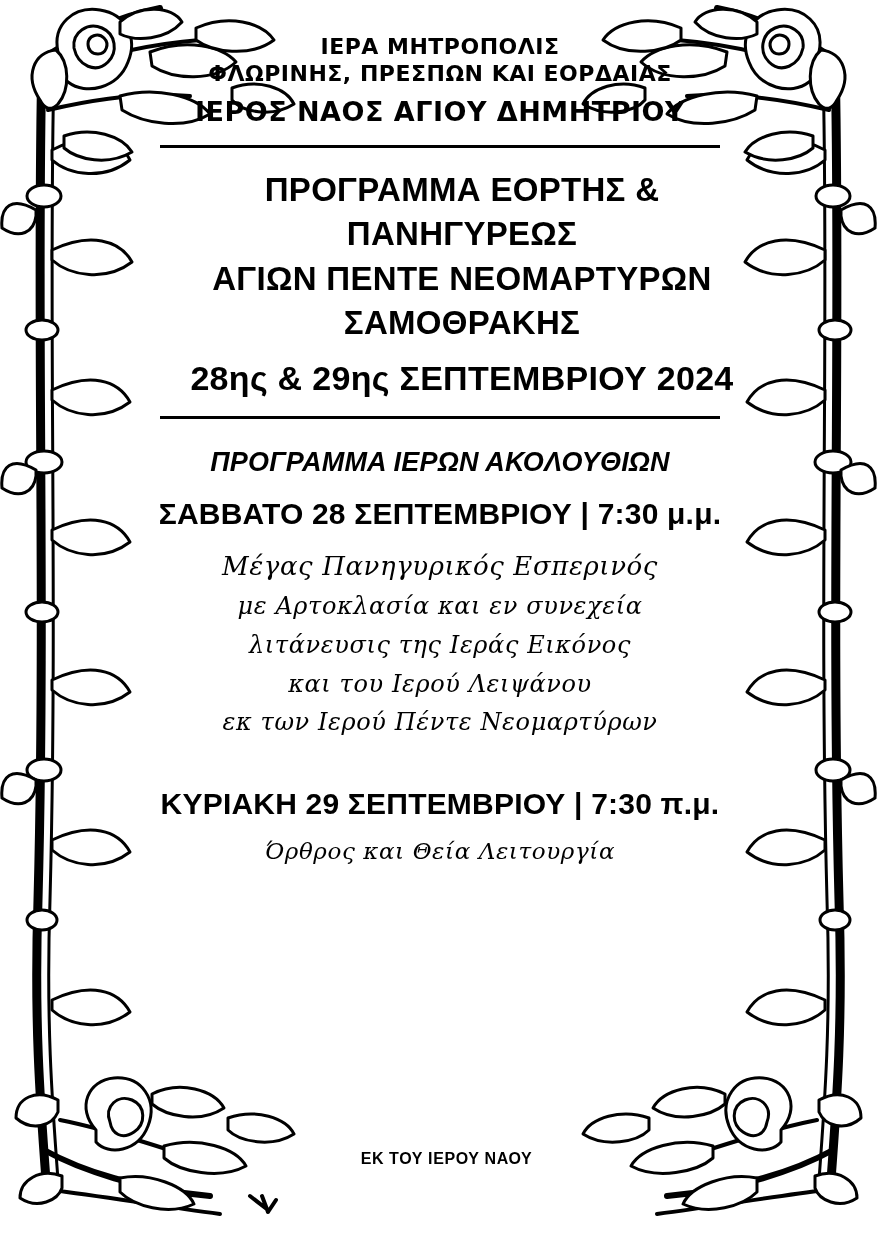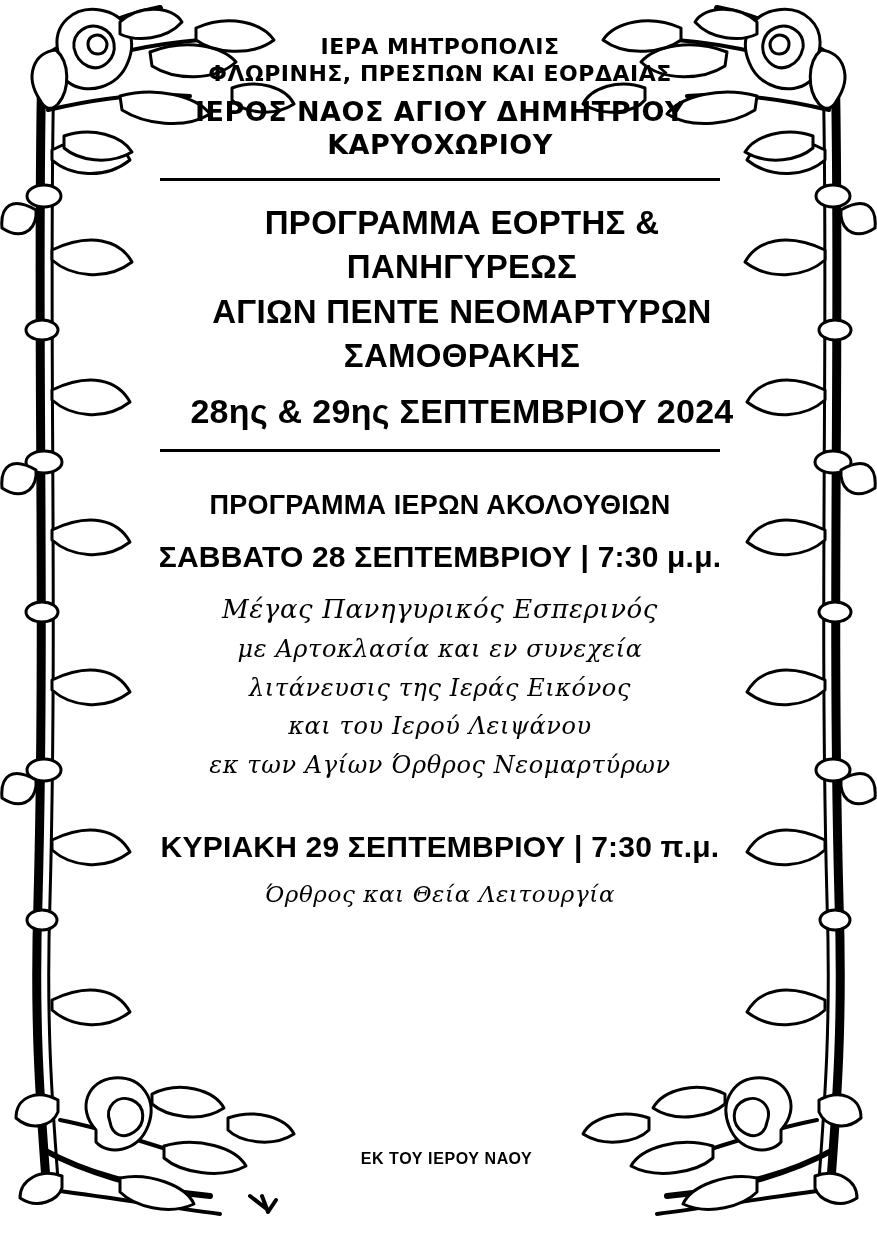--- a/index.html
+++ b/index.html
@@ -70,25 +70,26 @@
     font-size: 33px;
     line-height: 1.35;
     letter-spacing: 0.3px;
   }
   .title-line.date {
     margin-top: 10px;
     font-size: 34px;
   }
 
   .section-heading {
-    margin-top: 38px;
+    margin-top: 28px;
     font-family: "Liberation Sans", sans-serif;
     font-weight: bold;
     font-size: 27px;
     letter-spacing: 0.2px;
+    font-style: italic;
   }
 
   .day-heading {
     margin-top: 19px;
     font-family: "Liberation Sans", sans-serif;
     font-weight: bold;
     font-size: 30px;
     letter-spacing: 0.2px;
     white-space: nowrap;
   }
@@ -249,42 +250,41 @@
       </g>
 
     </g>
   </svg>
 
   <div class="content">
 
     <div class="org-line org-1">ΙΕΡΑ ΜΗΤΡΟΠΟΛΙΣ</div>
     <div class="org-line org-2">ΦΛΩΡΙΝΗΣ, ΠΡΕΣΠΩΝ ΚΑΙ ΕΟΡΔΑΙΑΣ</div>
     <div class="org-line org-3">ΙΕΡΟΣ ΝΑΟΣ ΑΓΙΟΥ ΔΗΜΗΤΡΙΟΥ</div>
-    <div class="org-line org-4">ΚΑΡΥΟΧΩΡΙΟΥ</div>
 
     <div class="rule"></div>
 
     <div class="title-block">
       <div class="title-line">ΠΡΟΓΡΑΜΜΑ ΕΟΡΤΗΣ &amp; ΠΑΝΗΓΥΡΕΩΣ</div>
       <div class="title-line">ΑΓΙΩΝ ΠΕΝΤΕ ΝΕΟΜΑΡΤΥΡΩΝ</div>
       <div class="title-line">ΣΑΜΟΘΡΑΚΗΣ</div>
       <div class="title-line date">28ης &amp; 29ης ΣΕΠΤΕΜΒΡΙΟΥ 2024</div>
     </div>
 
     <div class="rule tight"></div>
 
     <div class="section-heading">ΠΡΟΓΡΑΜΜΑ ΙΕΡΩΝ ΑΚΟΛΟΥΘΙΩΝ</div>
 
     <div class="day-heading">ΣΑΒΒΑΤΟ 28 ΣΕΠΤΕΜΒΡΙΟΥ |  7:30 μ.μ.</div>
     <div class="service-block">
       <div class="l1">Μέγας Πανηγυρικός Εσπερινός</div>
       <div>με Αρτοκλασία και εν συνεχεία</div>
       <div>λιτάνευσις της Ιεράς Εικόνος</div>
       <div>και του Ιερού Λειψάνου</div>
-      <div>εκ των Αγίων  Όρθρος Νεομαρτύρων</div>
+      <div>εκ των Ιερού  Πέντε Νεομαρτύρων</div>
     </div>
 
     <div class="spacer-sat"></div>
 
     <div class="day-heading">ΚΥΡΙΑΚΗ 29 ΣΕΠΤΕΜΒΡΙΟΥ |  7:30 π.μ.</div>
     <div class="service-block sunday">
       <div>Όρθρος και Θεία Λειτουργία</div>
     </div>
 
   </div>

